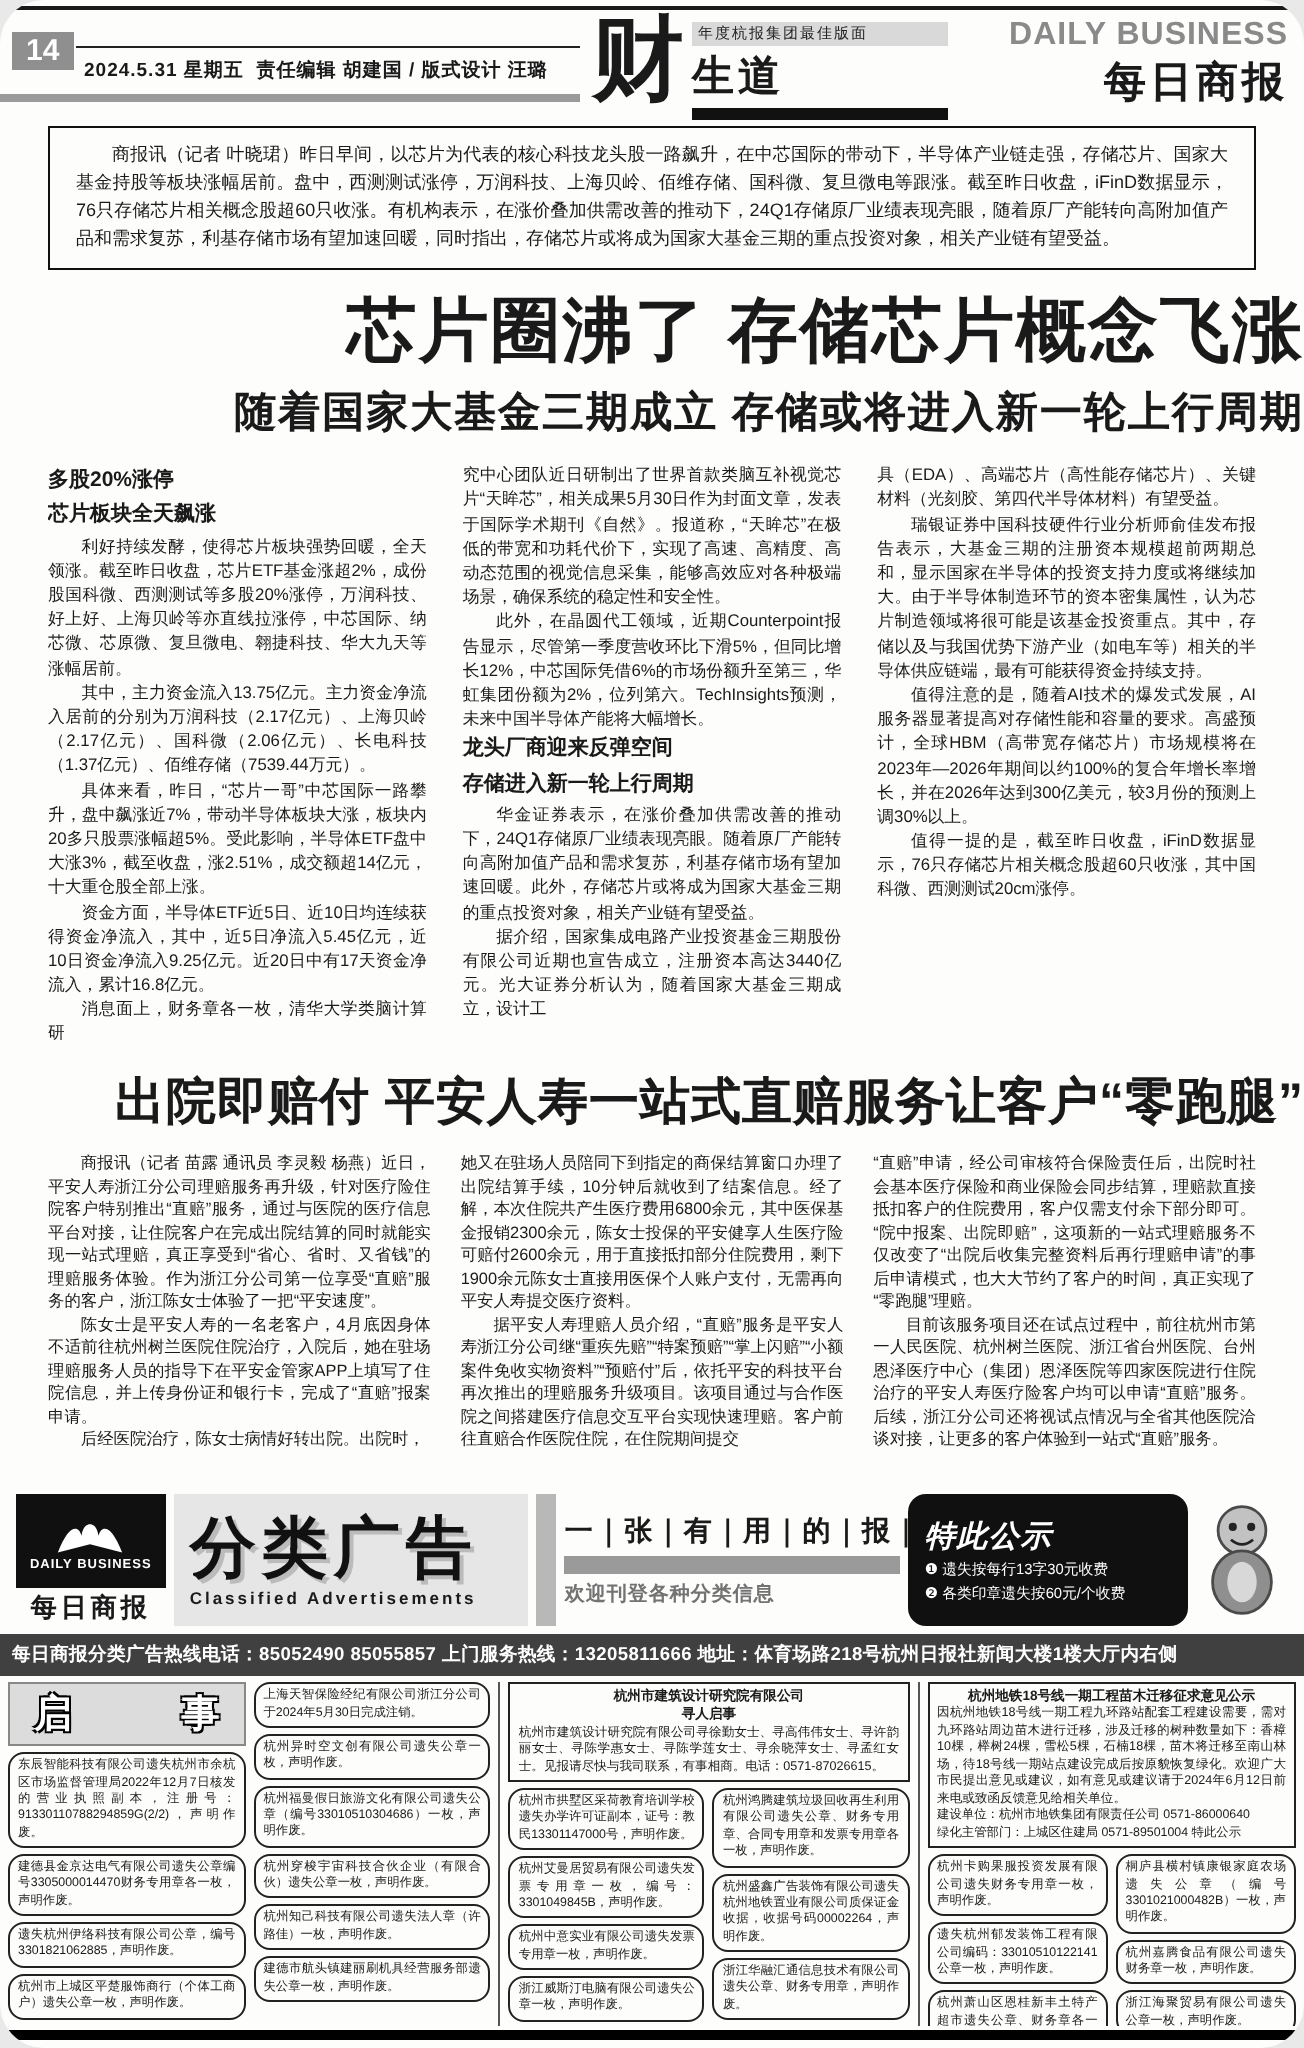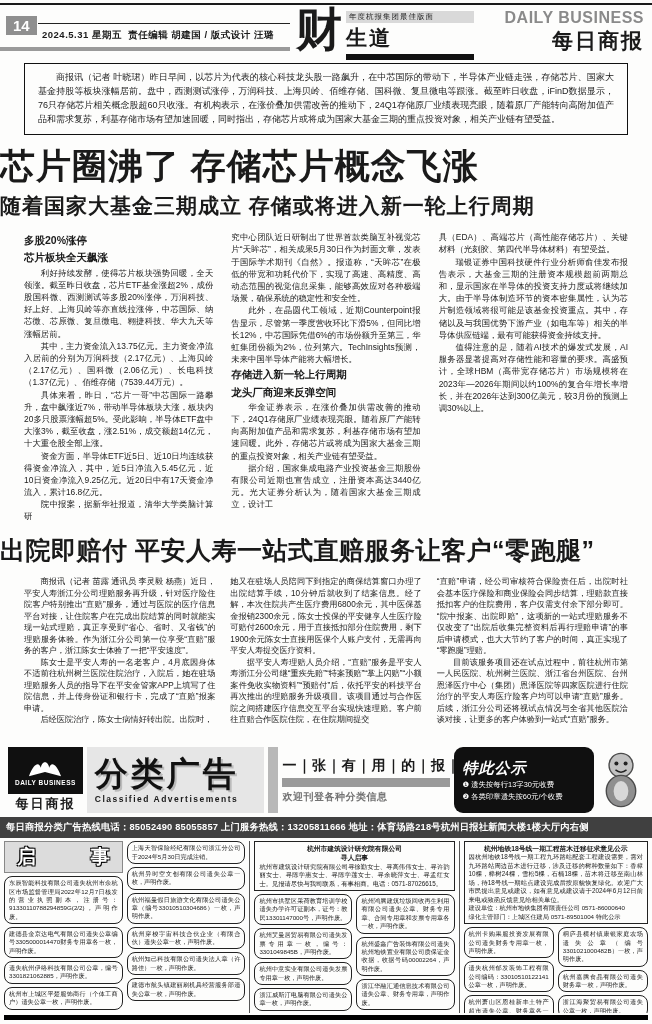--- a/index.html
+++ b/index.html
@@ -1,19 +1,19 @@
 <!DOCTYPE html>
 <html lang="zh"><head>
 <meta charset="utf-8">
 <title>每日商报</title>
 <style>
   html,body{margin:0;padding:0;background:#e9e9e9;}
   .page{
     position:relative;width:652px;height:1024px;margin:0 auto;background:#fdfdfc;
-    overflow:hidden;font-family:"Liberation Sans",sans-serif;color:#1a1a1a;
+    overflow:hidden;font-family:"Liberation Sans",sans-serif;color:#1a1a1a;border-radius:22px;
   }
   
   .topline{height:2px;background:#1a1a1a;margin:3px 0 0;}
   .header{position:relative;height:52px;}
   .pagenum{
     position:absolute;left:6px;top:11px;background:#8f8f8f;color:#fff;
     font-size:15px;font-weight:bold;padding:1px 7px;
   }
   .hdr-left-rules{position:absolute;left:38px;top:18px;width:252px;border-top:1.5px solid #222;}
   .hdr-left-thick{position:absolute;left:0;top:42px;width:290px;height:4px;background:#9a9a9a;}
@@ -29,31 +29,31 @@
   .hdr-right{position:absolute;right:8px;top:4px;text-align:right;}
   .mast-en{font-size:16px;font-weight:800;color:#8a8a8a;letter-spacing:.5px;}
   .mast-cn{font-size:21px;font-weight:900;letter-spacing:2px;font-family:"Liberation Serif",serif;}
   
   .lead-box{
     margin:6px 24px 0;border:1px solid #111;padding:7px 13px;
     font-size:9px;line-height:1.55;text-align:justify;
   }
   .lead-box p{margin:0;text-indent:2em;}
   
-  .headline-wrap{text-align:left;margin-top:12px;}
+  .headline-wrap{text-align:right;margin-top:12px;}
   .headline{font-size:35px;font-weight:900;letter-spacing:1px;line-height:1.1;margin:0;}
   .subheadline{font-size:21px;font-weight:700;letter-spacing:1px;margin:7px 0 0;}
   .body-cols{margin:11px 24px 0;display:flex;gap:15px;overflow:hidden;}
   .a1{height:293px;gap:18px;}
   .col{flex:1;font-size:8.4px;line-height:1.45;text-align:justify;}
   .col p{margin:0;text-indent:2em;}
   .col p.cont{text-indent:0;}
   .subhead{font-weight:bold;font-size:10.5px;line-height:1.45;text-indent:0 !important;margin:2px 0 1px !important;}
   
-  .headline2{font-size:25px;font-weight:900;text-align:left;letter-spacing:.5px;margin:10px 0 0;}
+  .headline2{font-size:25px;font-weight:900;text-align:right;letter-spacing:.5px;margin:10px 0 0;}
   .a2{height:164px;margin-top:9px;}
   .a2 .col{font-size:8.2px;line-height:1.4;}
   
   .banner{margin:7px 8px 0;height:66px;display:flex;align-items:stretch;gap:4px;}
   .logo-wrap{width:92px;display:flex;flex-direction:column;}
   .logo-black{flex:1;background:#101010;color:#fff;display:flex;flex-direction:column;align-items:center;justify-content:center;}
   .logo-black svg{display:block;}
   .logo-en{font-size:6.5px;font-weight:bold;letter-spacing:.5px;margin-top:1px;}
   .logo-cn{font-size:13px;font-weight:900;text-align:center;letter-spacing:2px;padding-top:1px;}
   .adtitle{width:198px;background:#e6e6e6;display:flex;flex-direction:column;justify-content:center;padding:0 8px;}
@@ -131,34 +131,35 @@
   </div>
 
   <div class="body-cols a1">
     <div class="col">
       <p class="subhead">多股20%涨停</p>
       <p class="subhead">芯片板块全天飙涨</p>
       <p>利好持续发酵，使得芯片板块强势回暖，全天领涨。截至昨日收盘，芯片ETF基金涨超2%，成份股国科微、西测测试等多股20%涨停，万润科技、好上好、上海贝岭等亦直线拉涨停，中芯国际、纳芯微、芯原微、复旦微电、翱捷科技、华大九天等涨幅居前。</p>
       <p>其中，主力资金流入13.75亿元。主力资金净流入居前的分别为万润科技（2.17亿元）、上海贝岭（2.17亿元）、国科微（2.06亿元）、长电科技（1.37亿元）、佰维存储（7539.44万元）。</p>
       <p>具体来看，昨日，“芯片一哥”中芯国际一路攀升，盘中飙涨近7%，带动半导体板块大涨，板块内20多只股票涨幅超5%。受此影响，半导体ETF盘中大涨3%，截至收盘，涨2.51%，成交额超14亿元，十大重仓股全部上涨。</p>
       <p>资金方面，半导体ETF近5日、近10日均连续获得资金净流入，其中，近5日净流入5.45亿元，近10日资金净流入9.25亿元。近20日中有17天资金净流入，累计16.8亿元。</p>
-      <p>院中报案，据新华社报道，清华大学类脑计算研</p>
+      <p>消息面上，财务章各一枚，清华大学类脑计算研</p>
     </div>
     <div class="col">
       <p class="cont">究中心团队近日研制出了世界首款类脑互补视觉芯片“天眸芯”，相关成果5月30日作为封面文章，发表于国际学术期刊《自然》。报道称，“天眸芯”在极低的带宽和功耗代价下，实现了高速、高精度、高动态范围的视觉信息采集，能够高效应对各种极端场景，确保系统的稳定性和安全性。</p>
       <p>此外，在晶圆代工领域，近期Counterpoint报告显示，尽管第一季度营收环比下滑5%，但同比增长12%，中芯国际凭借6%的市场份额升至第三，华虹集团份额为2%，位列第六。TechInsights预测，未来中国半导体产能将大幅增长。</p>
+      <p class="subhead">龙头厂商迎来反弹空间</p>
       <p class="subhead">存储进入新一轮上行周期</p>
-      <p class="subhead">龙头厂商迎来反弹空间</p>
       <p>华金证券表示，在涨价叠加供需改善的推动下，24Q1存储原厂业绩表现亮眼。随着原厂产能转向高附加值产品和需求复苏，利基存储市场有望加速回暖。此外，存储芯片或将成为国家大基金三期的重点投资对象，相关产业链有望受益。</p>
       <p>据介绍，国家集成电路产业投资基金三期股份有限公司近期也宣告成立，注册资本高达3440亿元。光大证券分析认为，随着国家大基金三期成立，设计工</p>
     </div>
     <div class="col">
       <p class="cont">具（EDA）、高端芯片（高性能存储芯片）、关键材料（光刻胶、第四代半导体材料）有望受益。</p>
       <p>瑞银证券中国科技硬件行业分析师俞佳发布报告表示，大基金三期的注册资本规模超前两期总和，显示国家在半导体的投资支持力度或将继续加大。由于半导体制造环节的资本密集属性，认为芯片制造领域将很可能是该基金投资重点。其中，存储以及与我国优势下游产业（如电车等）相关的半导体供应链端，最有可能获得资金持续支持。</p>
       <p>值得注意的是，随着AI技术的爆发式发展，AI服务器显著提高对存储性能和容量的要求。高盛预计，全球HBM（高带宽存储芯片）市场规模将在2023年—2026年期间以约100%的复合年增长率增长，并在2026年达到300亿美元，较3月份的预测上调30%以上。</p>
+      <p>值得一提的是，截至昨日收盘，iFinD数据显示，76只存储芯片相关概念股超60只收涨，其中国科微、西测测试20cm涨停。</p>
     </div>
   </div>
 
   <h2 class="headline2">出院即赔付 平安人寿一站式直赔服务让客户“零跑腿”</h2>
 
   <div class="body-cols a2">
     <div class="col">
       <p>商报讯（记者 苗露 通讯员 李灵毅 杨燕）近日，平安人寿浙江分公司理赔服务再升级，针对医疗险住院客户特别推出“直赔”服务，通过与医院的医疗信息平台对接，让住院客户在完成出院结算的同时就能实现一站式理赔，真正享受到“省心、省时、又省钱”的理赔服务体验。作为浙江分公司第一位享受“直赔”服务的客户，浙江陈女士体验了一把“平安速度”。</p>
       <p>陈女士是平安人寿的一名老客户，4月底因身体不适前往杭州树兰医院住院治疗，入院后，她在驻场理赔服务人员的指导下在平安金管家APP上填写了住院信息，并上传身份证和银行卡，完成了“直赔”报案申请。</p>
       <p>后经医院治疗，陈女士病情好转出院。出院时，</p>

